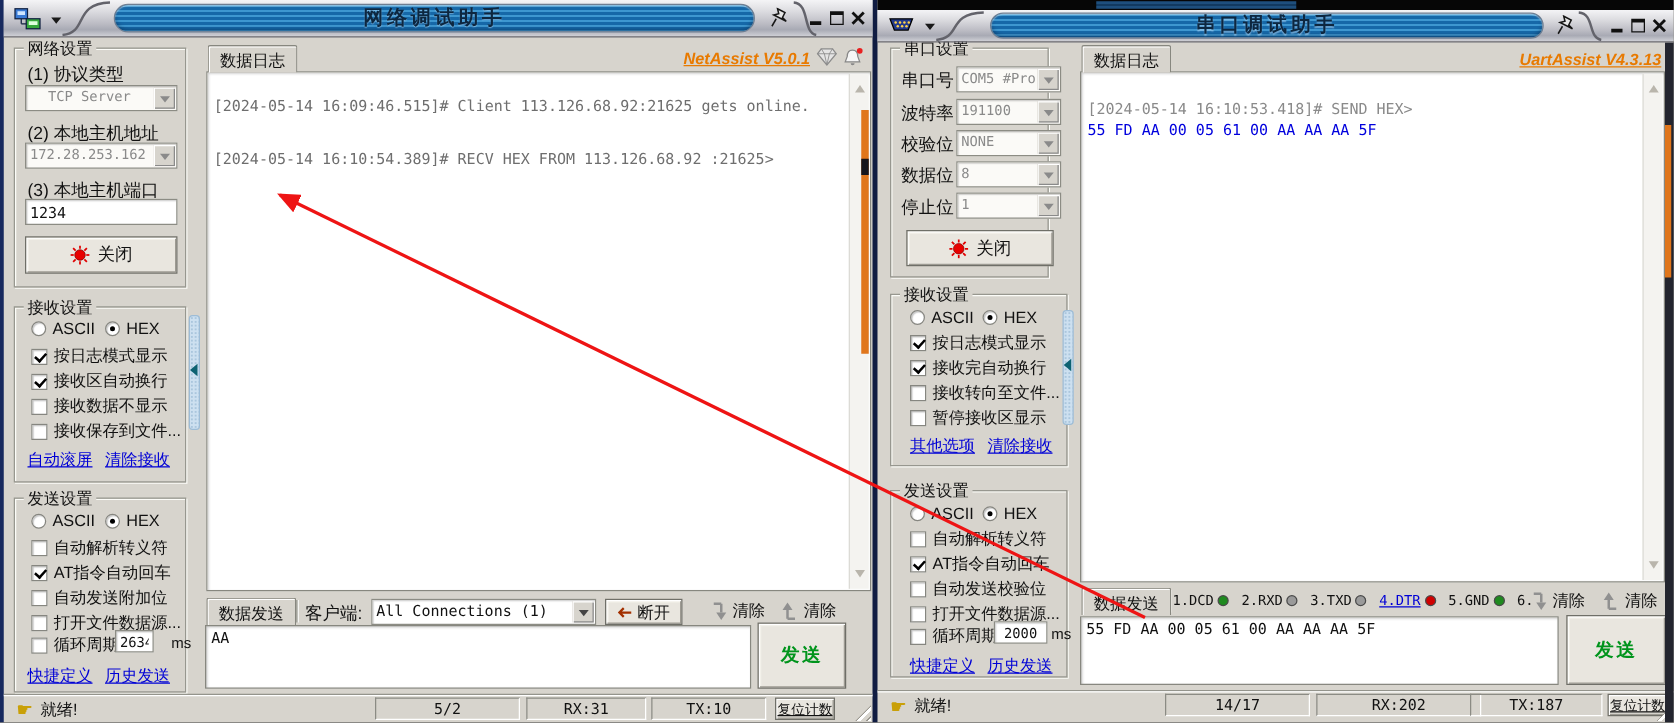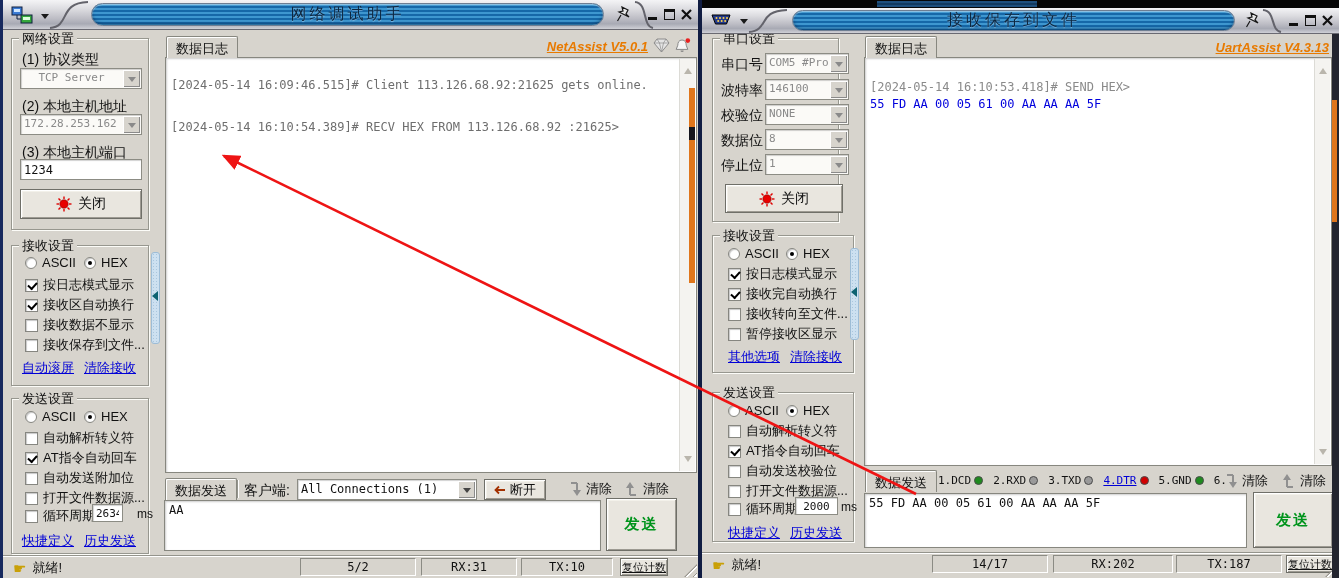--- a/index.html
+++ b/index.html
@@ -17,21 +17,21 @@
   #win-right .titlebar { top:8px; height:26px; }
   .topstrip { position:absolute; left:0; right:0; top:0; height:8px; background:#060606; z-index:7; }
   .topfrag { position:absolute; left:175px; top:1px; width:160px; height:6px;
     background:repeating-linear-gradient(180deg,#1e4f7d 0 2px,#123a60 2px 4px); }
 
   .titlepill { position:absolute; top:3px; height:23px; border-radius:12px; border:1px solid #6e7e92;
     background:repeating-linear-gradient(180deg,#3e97d0 0 2px,#1668a8 2px 4px);
     box-shadow:inset 0 1px 1px rgba(255,255,255,.45), inset 0 -2px 3px rgba(0,20,50,.35);
     display:flex; align-items:center; justify-content:center; }
   #win-right .titlepill { top:2px; height:21px; }
-  .titletext { font-size:16px; font-weight:normal; color:#0d2740; letter-spacing:3px;
+  .titletext { font-size:16px; font-weight:bold; color:#0d2740; letter-spacing:3px;
     text-shadow:0 1px 1px rgba(200,230,255,.5); white-space:nowrap; }
 
   .sysicon { position:absolute; left:8px; top:5px; width:22px; height:20px; }
   #win-right .sysicon { top:3px; }
   .syscaret { position:absolute; left:38px; top:14px; width:0; height:0;
     border:4px solid transparent; border-top:5px solid #1a1a1a; }
   #win-right .syscaret { top:11px; }
   .tcurve { position:absolute; top:0; }
 
   .pinicon { position:absolute; top:6px; width:16px; height:17px; }
@@ -393,21 +393,21 @@
               <circle cx="11.7" cy="10" r="1"></circle>
               <circle cx="15.2" cy="10" r="1"></circle>
             </g>
           </svg>
       </span>
       <span class="syscaret"></span>
       <svg class="tcurve" style="left:46px" width="40" height="25" viewBox="0 0 40 25">
           <path d="M1 24 C 22 22, 9 3, 39 2" fill="none" stroke="#63636b" stroke-width="2"></path>
         </svg>
       <div class="titlepill" style="left:90px; right:104px;">
-        <span class="titletext">接收保存到文件</span>
+        <span class="titletext">串口调试助手</span>
       </div>
       <span class="pinicon" style="right:78px">
         <svg width="16" height="17" viewBox="0 0 16 17">
             <g stroke="#161616" fill="#e6e6e6" stroke-width="1.2">
               <path d="M6 1 L12 4 L10 8 L13 11 L3 6 L7 5 Z"></path>
               <line x1="5" y1="9" x2="1.5" y2="15"></line>
             </g>
           </svg>
       </span>
       <svg class="tcurve" style="right:57px" width="20" height="25" viewBox="0 0 20 25">
@@ -429,21 +429,21 @@
 
     <div class="group" style="left:10px; top:38px; width:127px; height:184px;">
       <span class="legend">串口设置</span>
       <span class="flabel" style="left:8px; top:17px;">串口号</span>
       <div class="combo dis" style="left:52px; top:14px; width:84px;">
         <span class="val">COM5 #Pro</span>
         <span class="dbtn"></span>
       </div>
       <span class="flabel" style="left:8px; top:43px;">波特率</span>
       <div class="combo dis" style="left:52px; top:40px; width:84px;">
-        <span class="val">146100</span>
+        <span class="val">191100</span>
         <span class="dbtn"></span>
       </div>
       <span class="flabel" style="left:8px; top:68px;">校验位</span>
       <div class="combo dis" style="left:52px; top:65px; width:84px;">
         <span class="val">NONE</span>
         <span class="dbtn"></span>
       </div>
       <span class="flabel" style="left:8px; top:93px;">数据位</span>
       <div class="combo dis" style="left:52px; top:90px; width:84px;">
         <span class="val">8</span>
@@ -598,21 +598,21 @@
     <div class="btn sendbtn" style="left:551px; top:492px; width:80px; height:56px;">
       <span class="slabel">发送</span>
     </div>
 
     <div class="statusline" style="top:552px;"></div>
     <div class="ready" style="left:10px; top:556px;">
       <span class="hand">☛</span>
       <span>就绪!</span>
     </div>
     <div class="spanel" style="left:230px; top:555px; width:116px;">14/17</div>
-    <div class="spanel" style="left:351px; top:555px; width:120px;">RX:202</div>
+    <div class="spanel" style="left:351px; top:555px; width:132px;">RX:202</div>
     <div class="spanel" style="left:474px; top:555px; width:106px;">TX:187</div>
     <div class="resetbtn" style="left:584px; top:555px; width:48px;">复位计数</div>
     <div class="grip"></div>
 
     <div class="edgecol" style="right:0; top:34px; bottom:0; width:7px;"></div>
     <div class="orange" style="right:2px; top:100px; width:5px; height:122px;"></div>
   </div>
 
   <svg class="annot" width="1339" height="578" viewBox="0 0 1339 578">
     <defs>

